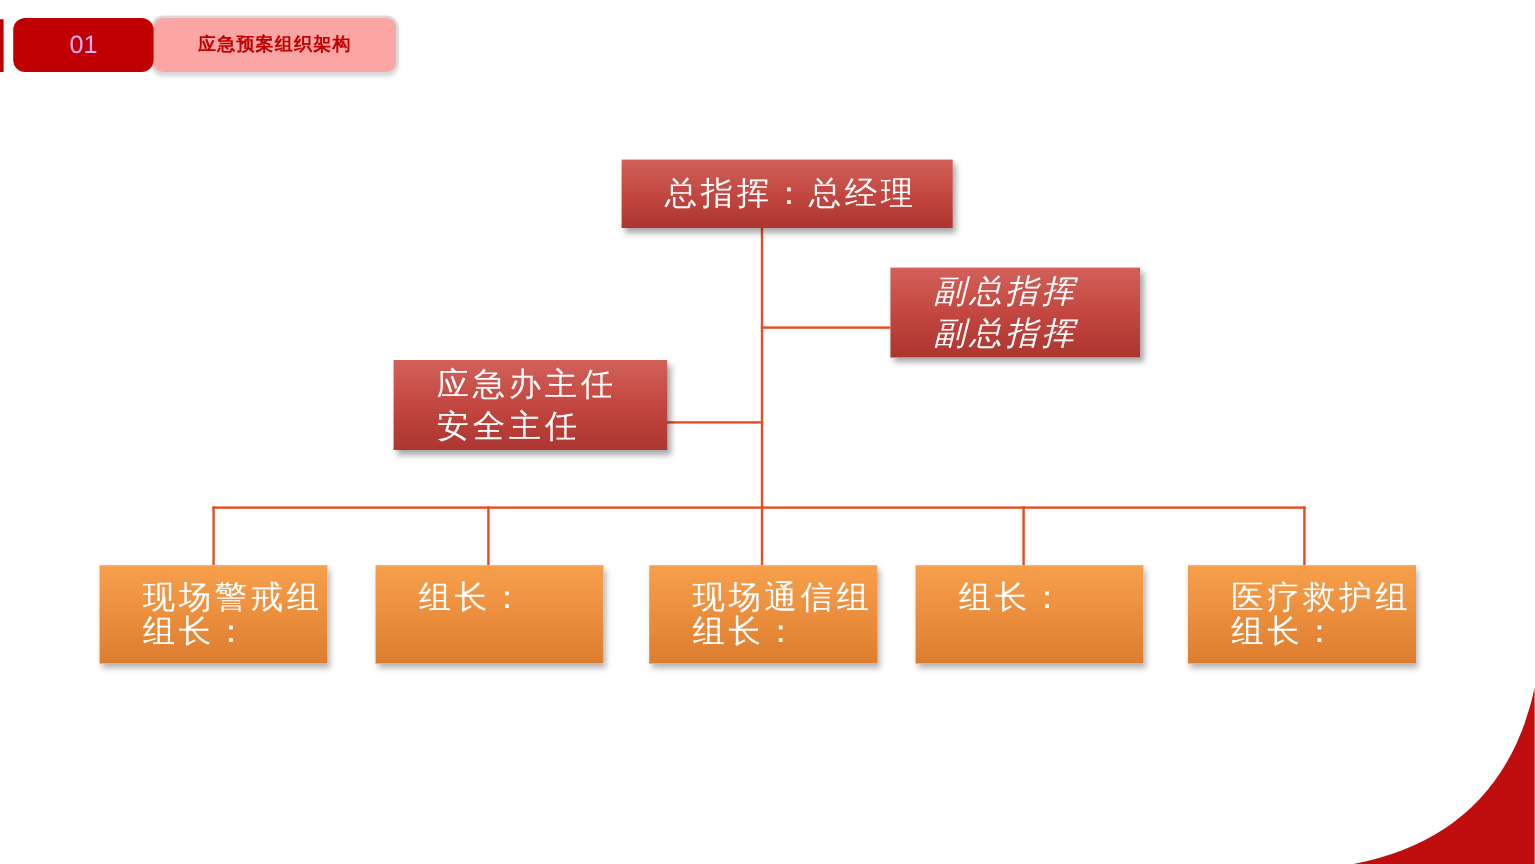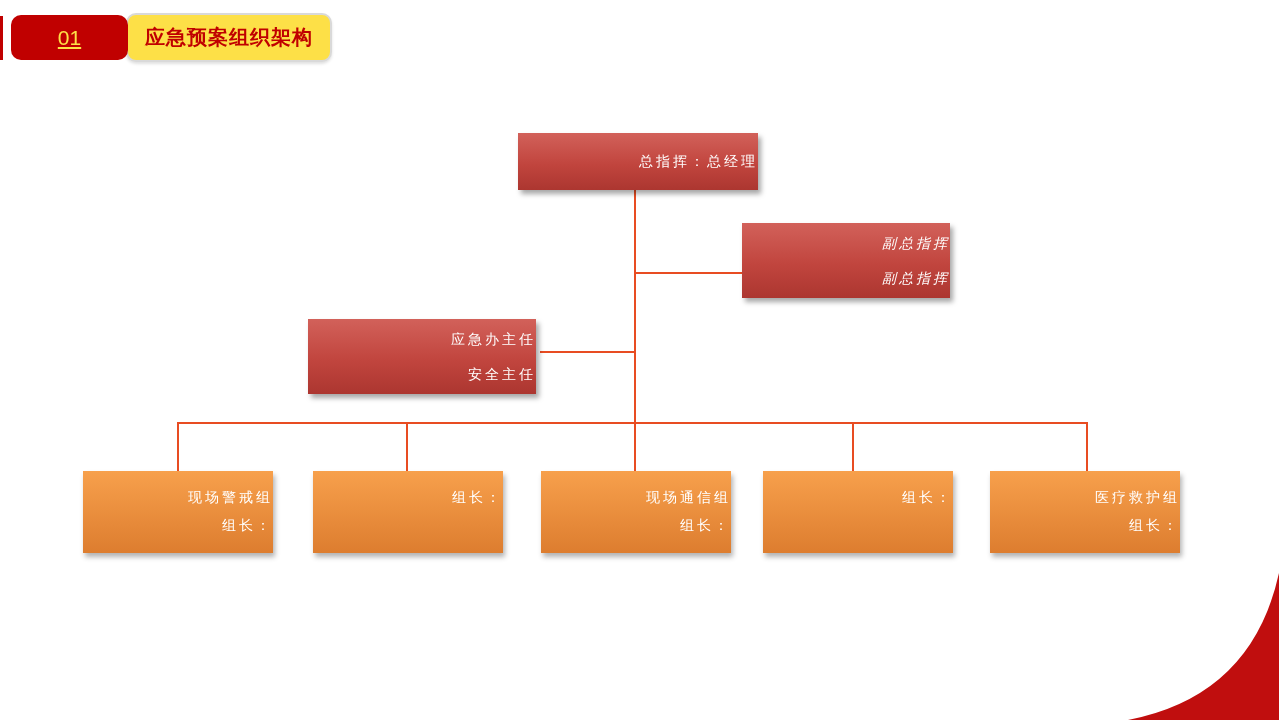--- a/index.html
+++ b/index.html
@@ -18,59 +18,59 @@
     font-family:"Liberation Sans","DejaVu Sans",sans-serif;
   }
   .slide{position:relative;width:1279px;height:720px;background:#ffffff;}
 
   
   .edge-sliver{position:absolute;left:0;top:16px;width:3px;height:44px;background:var(--badge-red);}
   .section-badge{
     position:absolute;left:11px;top:15px;width:117px;height:45px;
     background:var(--badge-red);border-radius:10px;z-index:2;
     display:flex;align-items:center;justify-content:center;
-    color:#fde047;font-size:21px;text-decoration:underline;
+    color:#f0abfc;font-size:21px;
   }
   .section-titlebox{
     position:absolute;left:126px;top:13px;width:206px;height:49px;box-sizing:border-box;
-    background:#fde047;border:2px solid #d9d9d9;border-radius:10px;z-index:1;
+    background:#fca5a5;border:2px solid #d9d9d9;border-radius:10px;z-index:1;
     box-shadow:0 2px 3px rgba(0,0,0,0.12);
     display:flex;align-items:center;justify-content:center;
-    color:var(--badge-red);font-size:20px;font-weight:bold;letter-spacing:1px;
+    color:var(--badge-red);font-size:15px;font-weight:bold;letter-spacing:1px;
     white-space:nowrap;
   }
 
   
   .connector{position:absolute;background:var(--connector);z-index:0;}
   .c-trunk{left:634px;top:189px;width:2px;height:282px;}
   .c-deputy{left:634px;top:272px;width:108px;height:2px;}
   .c-office{left:540px;top:351px;width:96px;height:2px;}
   .c-bus{left:177px;top:422px;width:911px;height:2px;}
   .c-drop1{left:177px;top:422px;width:2px;height:49px;}
   .c-drop2{left:406px;top:422px;width:2px;height:49px;}
   .c-drop4{left:852px;top:422px;width:2px;height:49px;}
   .c-drop5{left:1086px;top:422px;width:2px;height:49px;}
 
   
   .org-box{
-    position:absolute;z-index:3;color:#ffffff;text-align:right;
+    position:absolute;z-index:3;color:#ffffff;text-align:left;
     font-family:"Liberation Serif","DejaVu Serif",serif;
-    font-size:14px;letter-spacing:3px;
+    font-size:27px;letter-spacing:3px;padding-left:36px;
   }
   .box-red{
     background:linear-gradient(180deg,var(--box-red-top) 0%,var(--box-red-mid) 55%,var(--box-red-bottom) 100%);
     box-shadow:3px 4px 5px rgba(0,0,0,0.35);
   }
   .box-orange{
     background:linear-gradient(180deg,var(--box-orange-top) 0%,var(--box-orange-bottom) 100%);
     box-shadow:2px 4px 5px rgba(0,0,0,0.30);
   }
   .box-commander{left:518px;top:133px;width:240px;height:57px;line-height:57px;}
   .box-deputy{left:742px;top:223px;width:208px;height:75px;padding-top:3px;box-sizing:border-box;line-height:35px;font-style:italic;}
-  .box-office{left:308px;top:300px;width:228px;height:75px;padding-top:3px;box-sizing:border-box;line-height:35px;margin-top:19px;}
+  .box-office{left:328px;top:300px;width:228px;height:75px;padding-top:3px;box-sizing:border-box;line-height:35px;}
   .group-box{top:471px;width:190px;height:82px;padding-top:13px;box-sizing:border-box;line-height:28px;}
   .g1{left:83px;}.g2{left:313px;}.g3{left:541px;}.g4{left:763px;}.g5{left:990px;}
   .org-line{display:block;}
 
   
   .corner-svg{position:absolute;left:0;top:0;width:1279px;height:720px;z-index:4;pointer-events:none;}
 </style>
 </head>
 <body>
 

